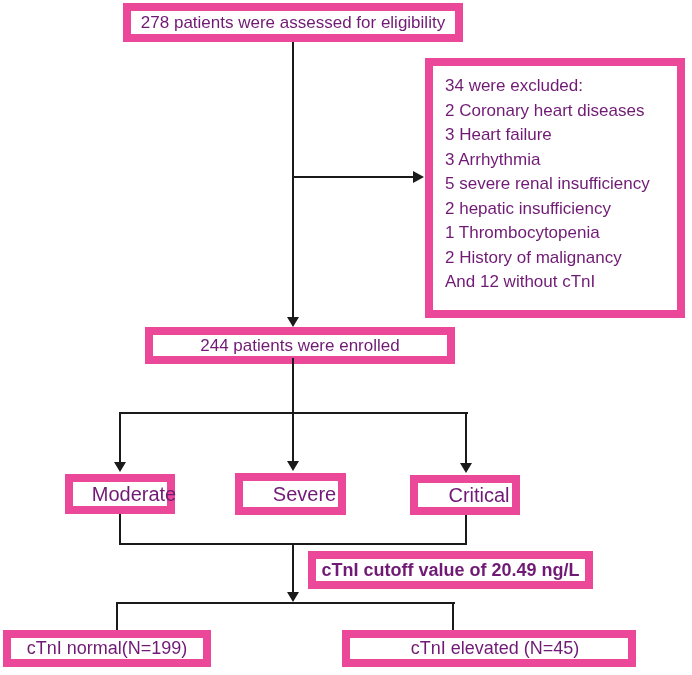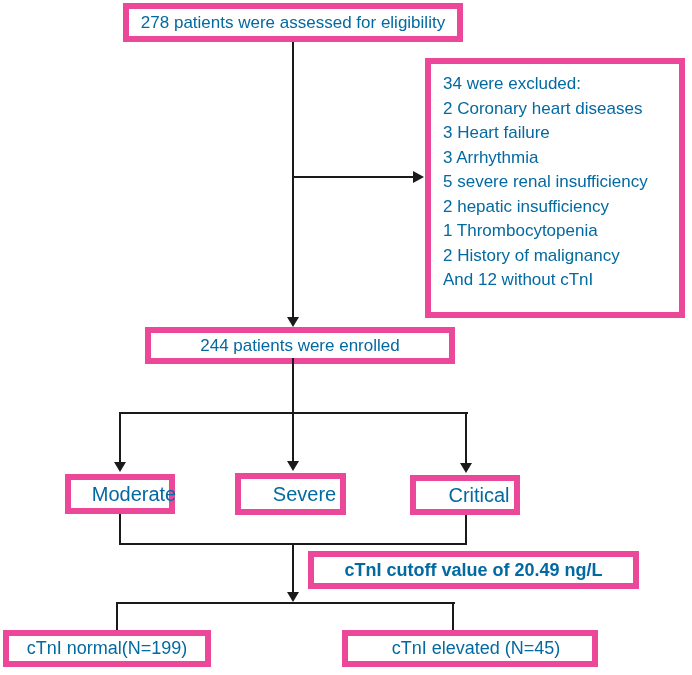--- a/index.html
+++ b/index.html
@@ -12,27 +12,27 @@
     position: relative;
     width: 692px;
     height: 675px;
     background: #ffffff;
     overflow: hidden;
     color: #1c1c1c;
   }
   .box {
     position: absolute;
     box-sizing: border-box;
-    border: 6px solid #ec4899;
+    border: 8px solid #ec4899;
     background: #ffffff;
     display: flex;
     align-items: center;
     justify-content: center;
     text-align: center;
-    color: #0369a1;
+    color: #701a75;
   }
   .box.list {
     display: block;
     text-align: left;
     padding: 8px 8px 8px 12px;
   }
   .fs17 { font-size: 17px; }
   .fs18 { font-size: 18px; }
   .fs20 { font-size: 20px; padding-left: 28px; }
   .bold { font-weight: bold; }
@@ -90,29 +90,29 @@
   </div>
 
   <div class="box fs20" style="left:235px; top:473px; width:111px; height:42px;">
     <span>Severe</span>
   </div>
 
   <div class="box fs20" style="left:410px; top:475px; width:110px; height:40px;">
     <span>Critical</span>
   </div>
 
-  <div class="box fs18 bold" style="left:308px; top:551px; width:331px; height:38px;">
+  <div class="box fs18 bold" style="left:308px; top:551px; width:285px; height:38px;">
     <span>cTnI cutoff value of 20.49 ng/L</span>
   </div>
 
   <div class="box fs18" style="left:3px; top:630px; width:208px; height:37px;">
     <span>cTnI normal(N=199)</span>
   </div>
 
-  <div class="box fs18" style="left:342px; top:630px; width:256px; height:37px;padding-left:12px;">
+  <div class="box fs18" style="left:342px; top:630px; width:294px; height:37px;padding-left:12px;">
     <span>cTnI elevated (N=45)</span>
   </div>
 
   <div class="conn" style="left:292px; top:42px; width:2px; height:276px;"></div>
   <div class="arrow-down" style="left:287px; top:317px;"></div>
 
   <div class="conn" style="left:292px; top:176px; width:123px; height:2px;"></div>
   <div class="arrow-right" style="left:413px; top:171px;"></div>
 
   <div class="conn" style="left:292px; top:358px; width:2px; height:56px;"></div>

